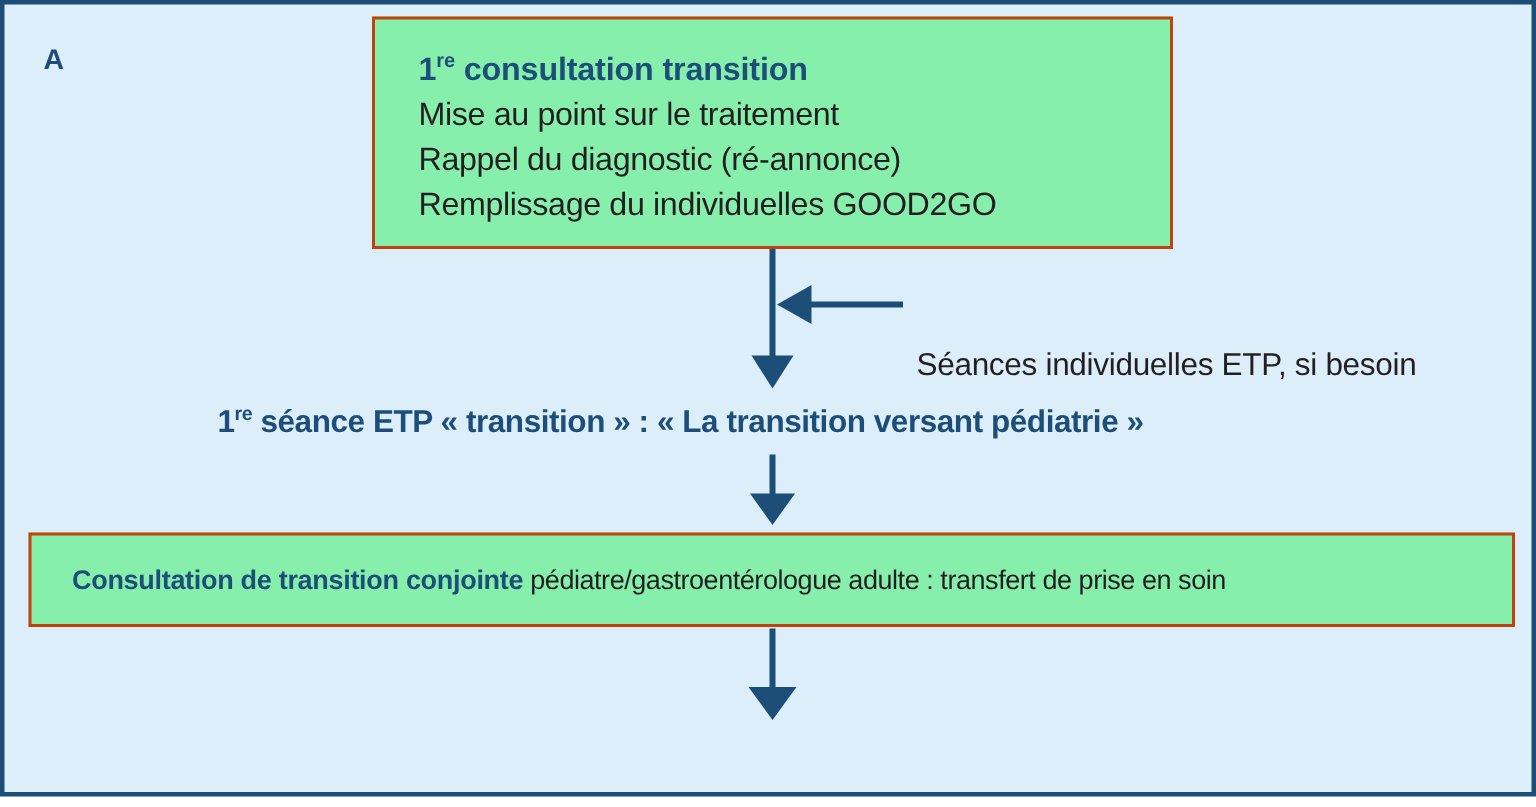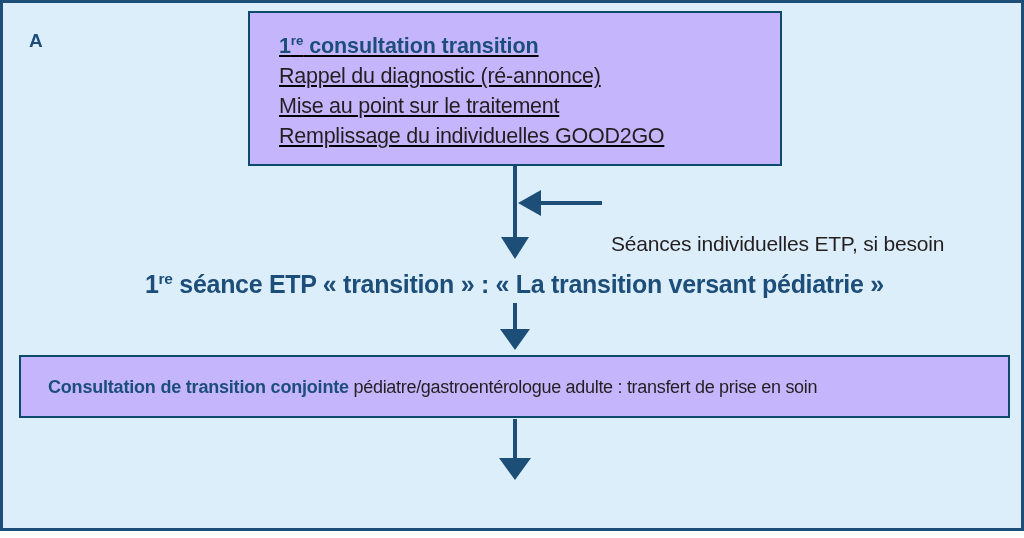--- a/index.html
+++ b/index.html
@@ -32,24 +32,23 @@
     top: 27px;
     font-size: 19px;
     font-weight: bold;
     color: #1d4e79;
     letter-spacing: 0.2px;
   }
 
   
   .flow-box {
     position: absolute;
-    background: #c4b5fd;
-    border: 2px solid #0c4a6e;
+    background: #86efac;
+    border: 2px solid #c2410c;
     box-sizing: border-box;
-    text-decoration: underline;
   }
 
   #box-first-consult {
     left: 245px;
     top: 8px;
     width: 534px;
     height: 155px;
     padding: 18px 0 0 29px;
   }
 
@@ -91,21 +90,21 @@
   }
   #joint-consult-text .strong {
     font-weight: bold;
     color: #1d4e79;
     letter-spacing: -0.2px;
   }
 
   
   .step-label {
     position: absolute;
-    font-size: 25px;
+    font-size: 21px;
     font-weight: bold;
     color: #1d4e79;
     white-space: nowrap;
     letter-spacing: -0.3px;
   }
   .step-label sup {
     font-size: 0.62em;
     vertical-align: super;
     line-height: 0;
   }
@@ -136,22 +135,22 @@
 </style>
 </head>
 <body>
 
 <div id="figure-panel">
 
   <div id="panel-letter">A</div>
 
   <div class="flow-box" id="box-first-consult">
     <div class="box-line heading"><span>1</span><sup>re</sup><span> consultation transition</span></div>
+    <div class="box-line">Mise au point sur le traitement</div>
     <div class="box-line">Rappel du diagnostic (ré-annonce)</div>
-    <div class="box-line">Mise au point sur le traitement</div>
     <div class="box-line">Remplissage du individuelles GOOD2GO</div>
   </div>
 
   <div id="side-note">Séances individuelles ETP, si besoin</div>
 
   <div class="step-label" id="step-etp-1"><span>1</span><sup>re</sup><span> séance ETP « transition » : « La transition versant pédiatrie »</span></div>
 
   <div class="flow-box" id="box-joint-consult">
     <div id="joint-consult-text"><span class="strong">Consultation de transition conjointe</span><span> pédiatre/gastroentérologue adulte : transfert de prise en soin</span></div>
   </div>

